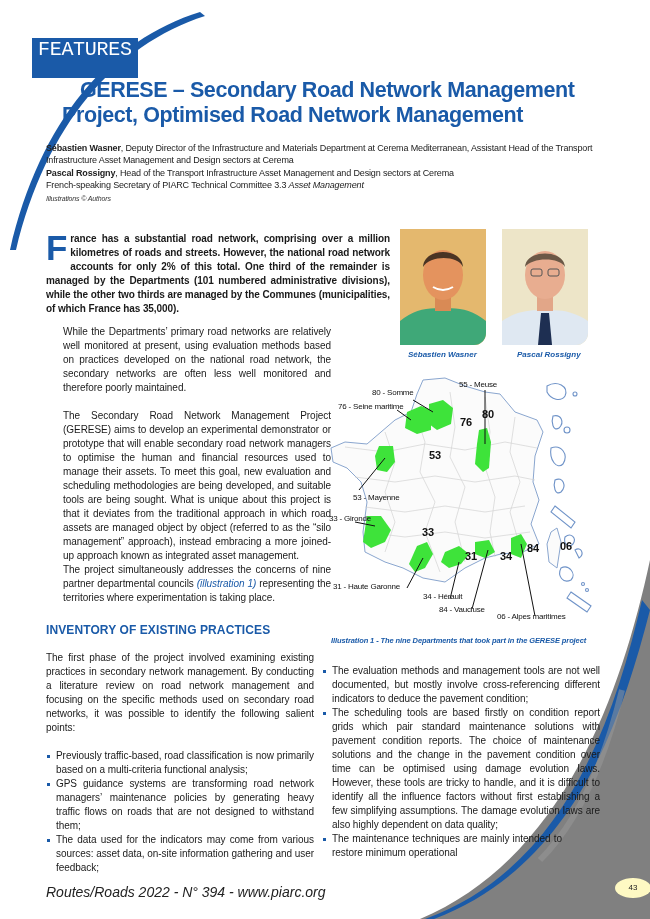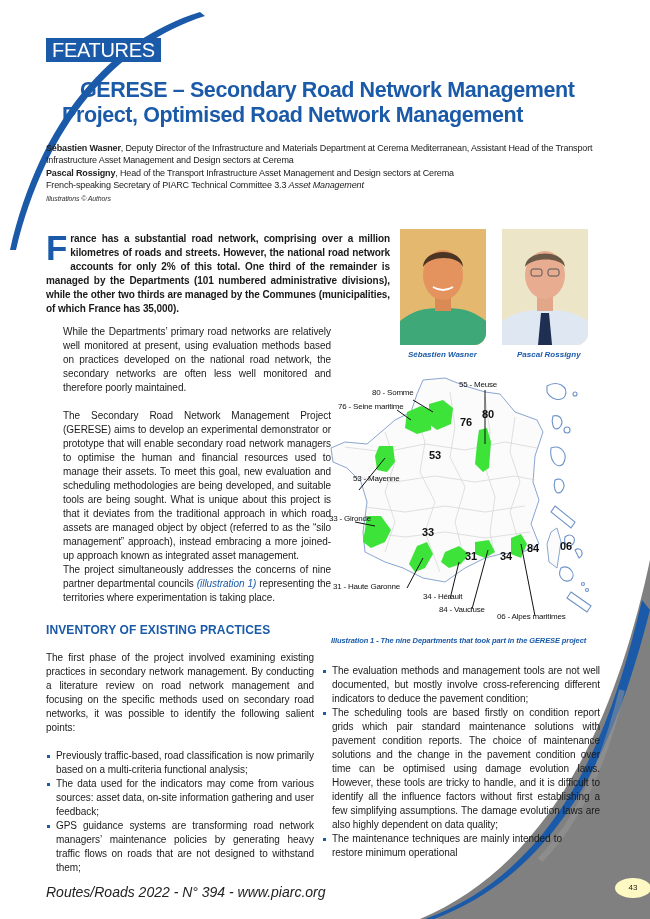--- a/index.html
+++ b/index.html
@@ -2,23 +2,23 @@
 <html><head>
 <meta charset="utf-8">
 <style>
   html, body { margin: 0; padding: 0; }
   body {
     width: 650px; height: 919px; position: relative; overflow: hidden;
     background: #ffffff; font-family: "Liberation Sans", sans-serif; color: #1a1a1a;
   }
   .deco { position: absolute; left: 0; top: 0; width: 650px; height: 919px; pointer-events: none; }
   .features-tag {
-    position: absolute; left: 46px; top: 38px; height: 24px; padding: 0 6px;
+    position: absolute; left: 32px; top: 38px; height: 40px; padding: 0 6px;
     background: #1a5aa8; color: #fff; font-size: 20px; line-height: 24px;
-    font-family: Liberation Sans, sans-serif; letter-spacing: -0.3px;
+    font-family: Liberation Mono, monospace; letter-spacing: -0.3px;
   }
   .title {
     position: absolute; left: 62px; top: 78px; width: 560px; margin: 0;
     color: #1a5aa8; font-size: 21.5px; line-height: 25px; font-weight: bold;
     letter-spacing: -0.4px;
   }
   .title .l1 { display: block; padding-left: 18px; }
   .authors {
     position: absolute; left: 46px; top: 142px; width: 560px;
     font-size: 9px; line-height: 12.4px; color: #222; letter-spacing: -0.15px;
@@ -186,21 +186,21 @@
       <line x1="30" y1="150" x2="50" y2="154"></line>
       <line x1="82" y1="216" x2="98" y2="186"></line>
       <line x1="125" y1="227" x2="134" y2="190"></line>
       <line x1="147" y1="237" x2="163" y2="178"></line>
       <line x1="210" y1="244" x2="196" y2="172"></line>
     </g>
   </svg>
   <span class="map-label" style="left:47px; top:16px;">80 - Somme</span>
   <span class="map-label" style="left:13px; top:30px;">76 - Seine maritime</span>
   <span class="map-label" style="left:134px; top:8px;">55 - Meuse</span>
-  <span class="map-label" style="left:4px; top:102px;padding-left:24px;">53 - Mayenne</span>
+  <span class="map-label" style="left:4px; top:121px;padding-left:24px;">53 - Mayenne</span>
   <span class="map-label" style="left:4px; top:142px;text-align:center;">33 - Gironde</span>
   <span class="map-label" style="left:8px; top:210px;">31 - Haute Garonne</span>
   <span class="map-label" style="left:98px; top:220px;">34 - Hérault</span>
   <span class="map-label" style="left:114px; top:233px;">84 - Vaucluse</span>
   <span class="map-label" style="left:172px; top:240px;">06 - Alpes maritimes</span>
   <span class="dept-num" style="left:110px; top:36px;">80</span>
   <span class="dept-num" style="left:88px; top:44px;">76</span>
   <span class="dept-num" style="left:57px; top:77px;">53</span>
   <span class="dept-num" style="left:50px; top:154px;">33</span>
   <span class="dept-num" style="left:93px; top:178px;">31</span>
@@ -209,22 +209,22 @@
   <span class="dept-num" style="left:188px; top:168px;">06</span>
 </div>
 <div class="illus-caption">Illustration 1 - The nine Departments that took part in the GERESE project</div>
 
 <h2 class="h2">INVENTORY OF EXISTING PRACTICES</h2>
 
 <div class="col col2">
   <p>The first phase of the project involved examining existing practices in secondary network management. By conducting a literature review on road network management and focusing on the specific methods used on secondary road networks, it was possible to identify the following salient points:</p>
   <ul class="bullets">
     <li>Previously traffic-based, road classification is now primarily based on a multi-criteria functional analysis;</li>
+    <li>GPS guidance systems are transforming road network managers’ maintenance policies by generating heavy traffic flows on roads that are not designed to withstand them;</li>
     <li>The data used for the indicators may come from various sources: asset data, on-site information gathering and user feedback;</li>
-    <li>GPS guidance systems are transforming road network managers’ maintenance policies by generating heavy traffic flows on roads that are not designed to withstand them;</li>
   </ul>
 </div>
 
 <div class="col col3">
   <ul class="bullets">
     <li>The evaluation methods and management tools are not well documented, but mostly involve cross-referencing different indicators to deduce the pavement condition;</li>
     <li>The scheduling tools are based firstly on condition report grids which pair standard maintenance solutions with pavement condition reports. The choice of maintenance solutions and the change in the pavement condition over time can be optimised using damage evolution laws. However, these tools are tricky to handle, and it is difficult to identify all the influence factors without first establishing a few simplifying assumptions. The damage evolution laws are also highly dependent on data quality;</li>
     <li style="width:230px;">The maintenance techniques are mainly intended to restore minimum operational</li>
   </ul>
 </div>

